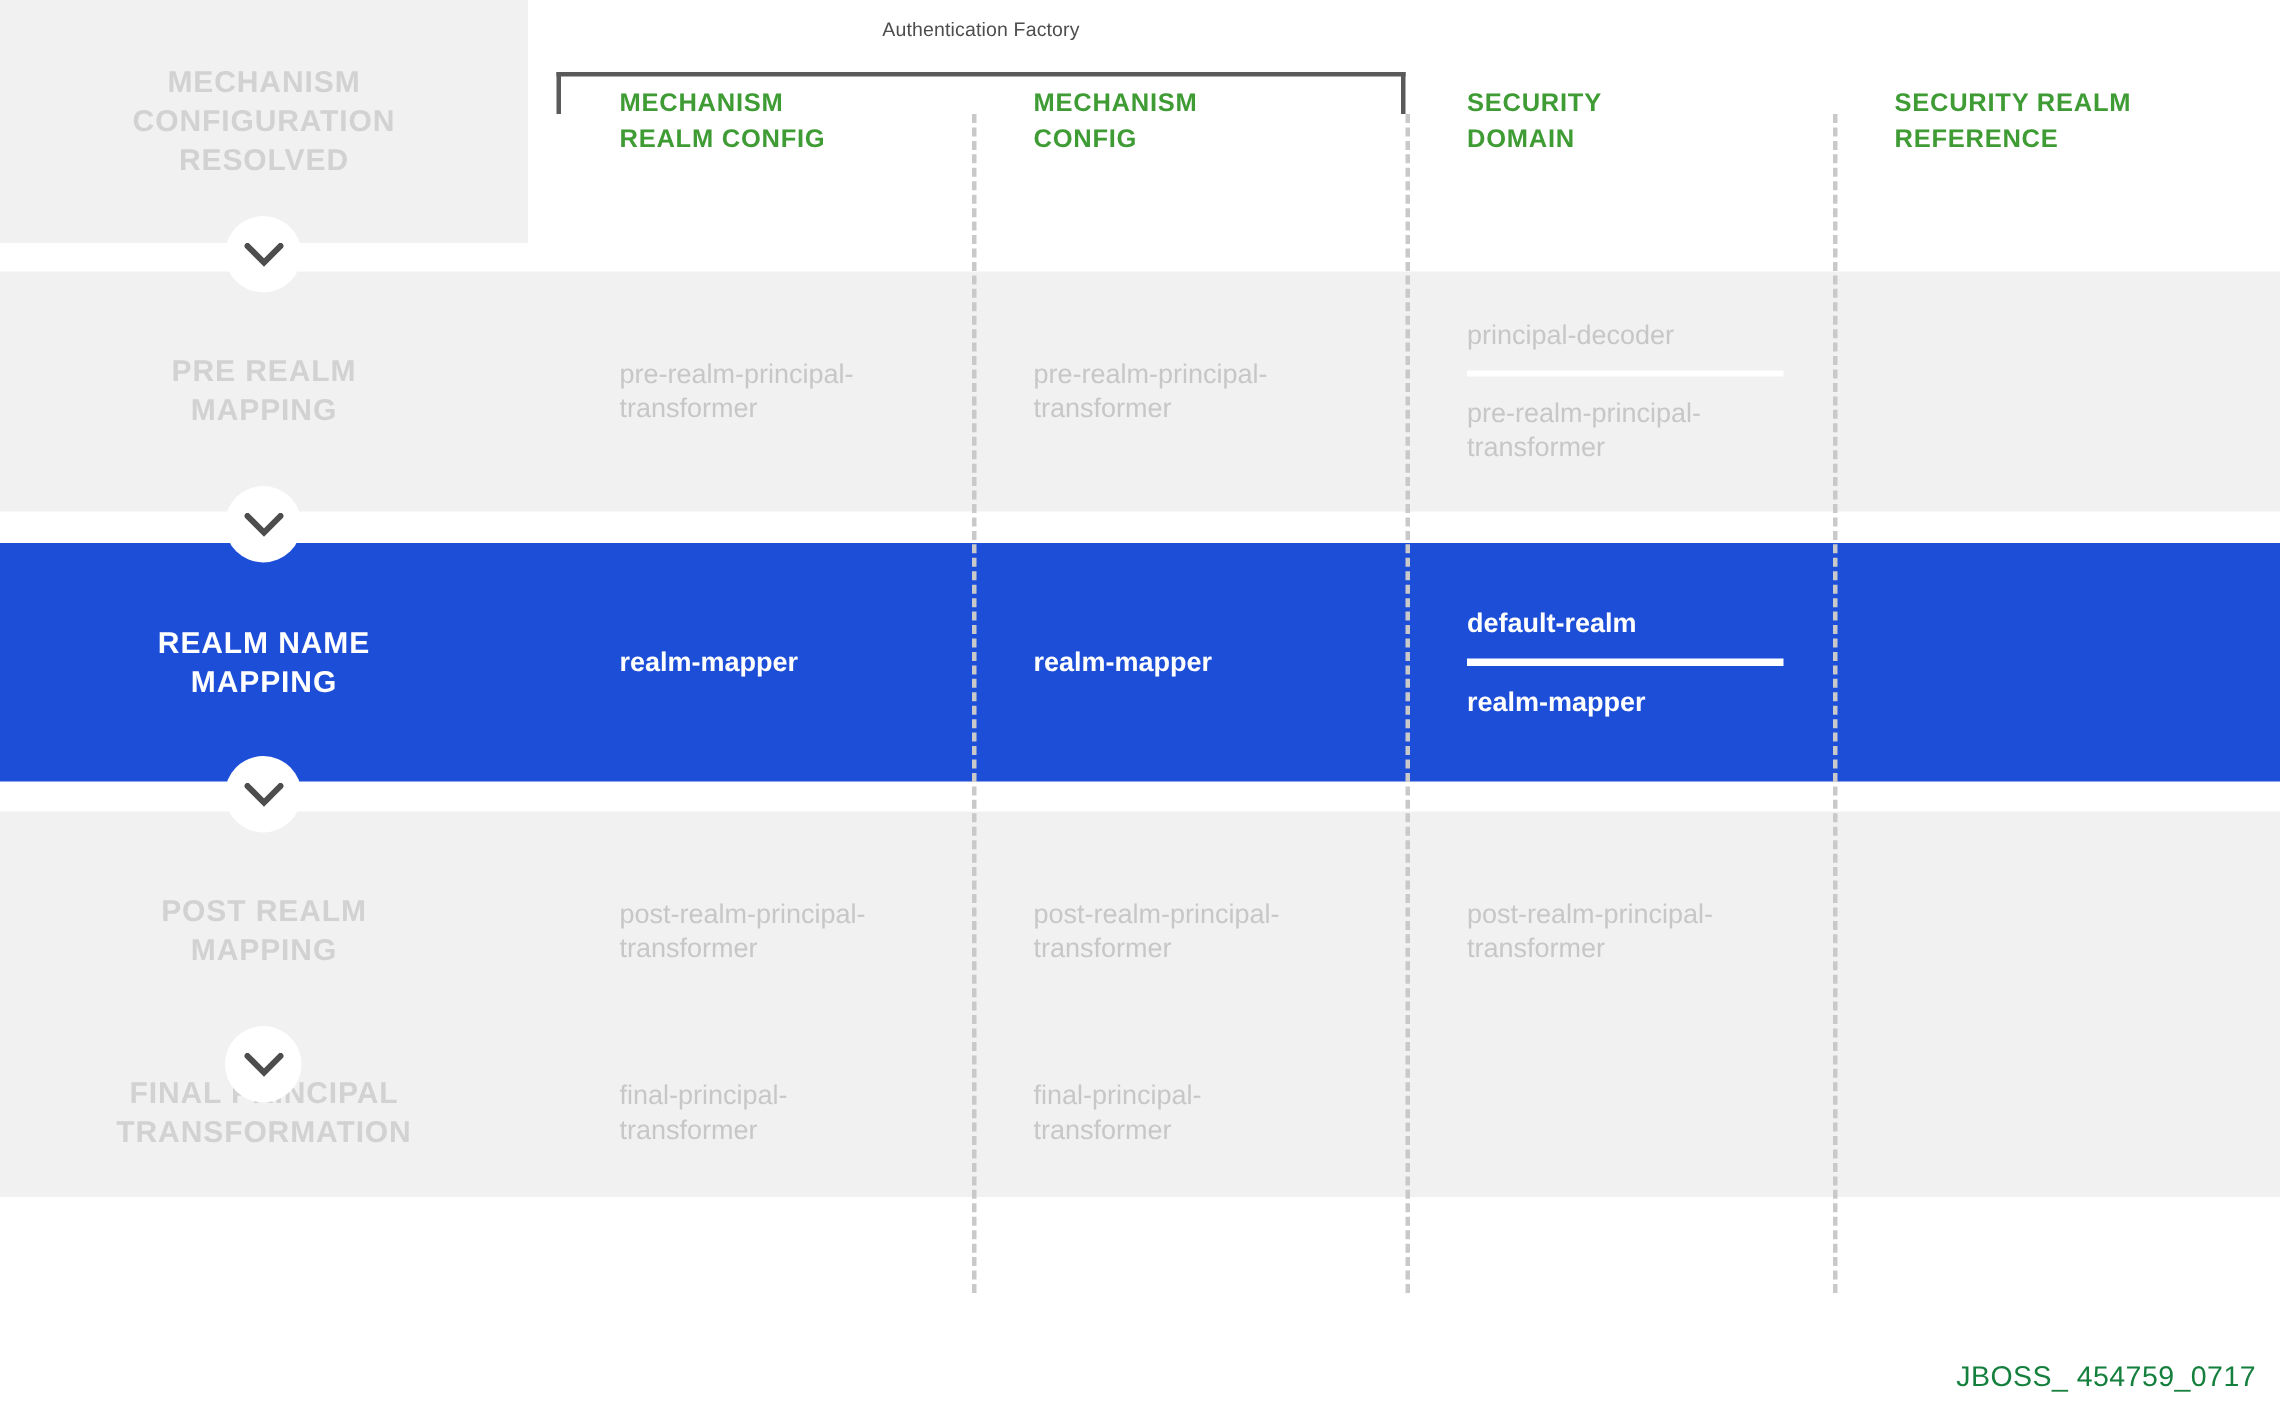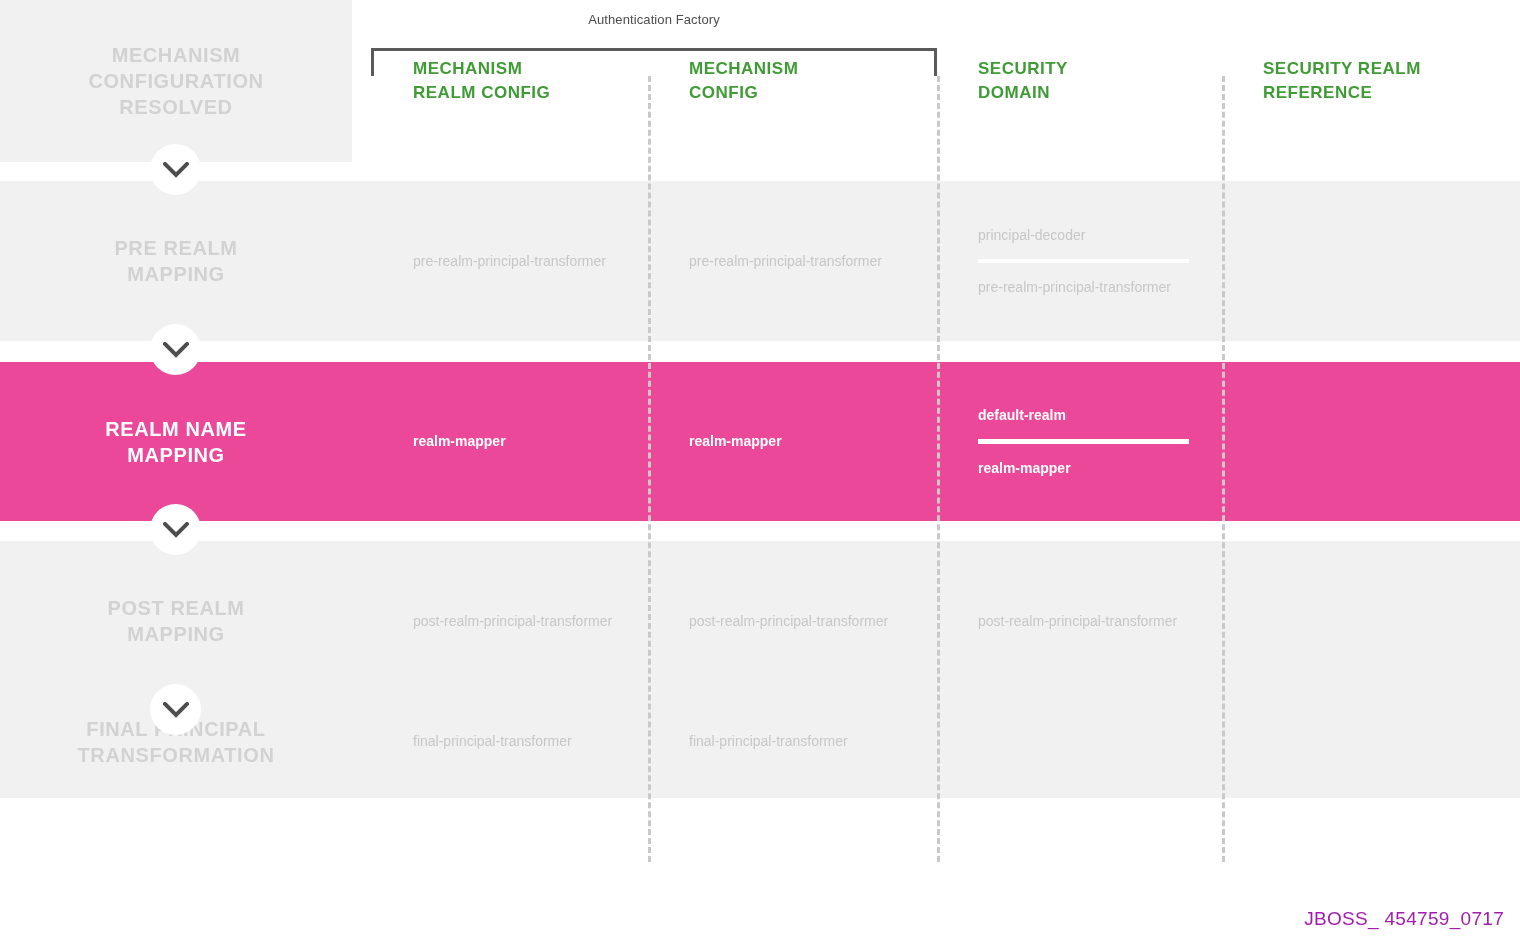--- a/index.html
+++ b/index.html
@@ -47,21 +47,21 @@
   }
 
   
   .row {
     position: absolute;
     left: 0;
     width: 1520px;
     box-sizing: border-box;
   }
   .row.shade   { background: #f1f1f1; }
-  .row.green   { background: #ec4899; }
+  .row.green   { background: #1d4ed8; }
 
   
   .row.header { background: transparent; }
   .row.header .leftcell {
     background: #f1f1f1;
   }
 
   
   .leftcell {
     position: absolute;
@@ -105,21 +105,21 @@
   .colhead {
     font-weight: bold;
     font-size: 17px;
     line-height: 24px;
     letter-spacing: 0.5px;
     color: #3f9c35;
     text-transform: uppercase;
   }
 
   .cellvalue {
-    font-size: 14px;
+    font-size: 18px;
     line-height: 23px;
     color: #c7c7c7;
     max-width: 200px;
   }
   .row.green .cellvalue {
     color: #ffffff;
     font-weight: bold;
   }
   .cell-divider {
     width: 211px;
@@ -155,21 +155,21 @@
     z-index: 6;
   }
   .chev svg { display: block; }
 
   
   .footer-code {
     position: absolute;
     right: 16px;
     bottom: 10px;
     font-size: 19px;
-    color: #a21caf;
+    color: #15803d;
     letter-spacing: 0.3px;
   }
 </style>
 </head>
 <body>
 
 <div id="diagram">
 
   <div class="factory-label">Authentication Factory</div>
   <div class="bracket"></div>

